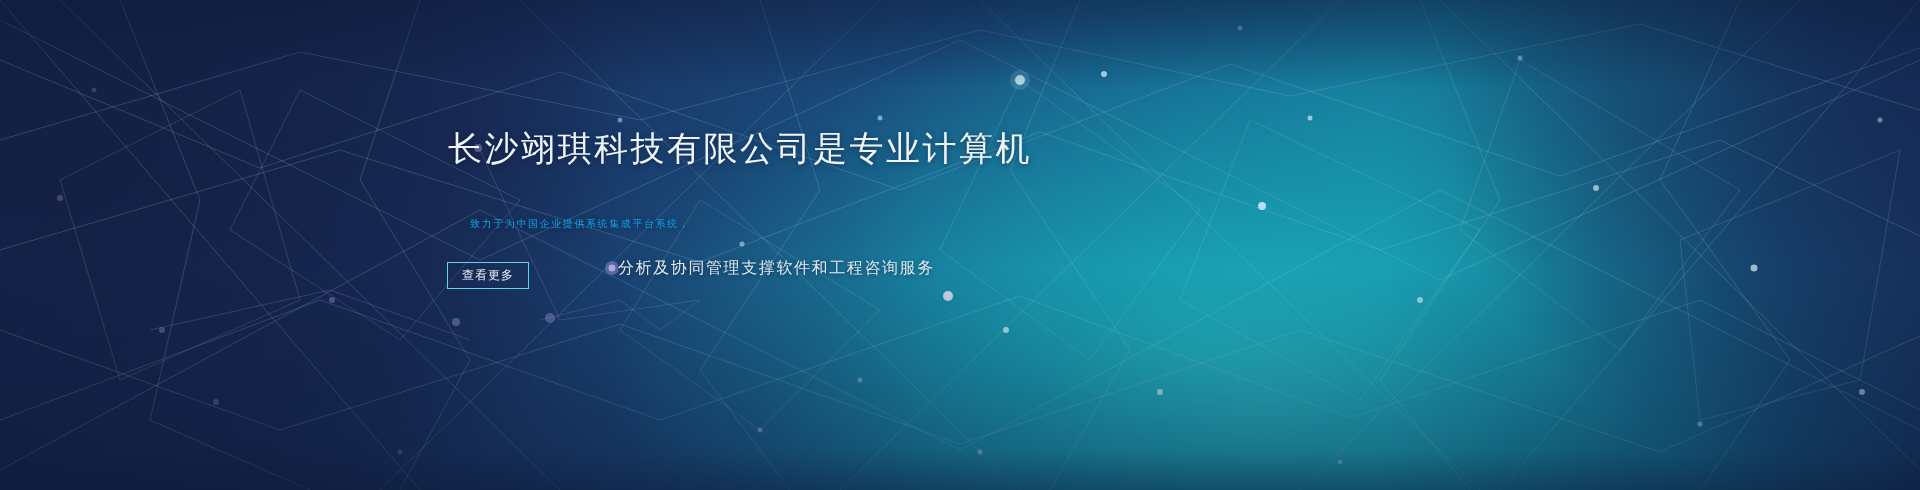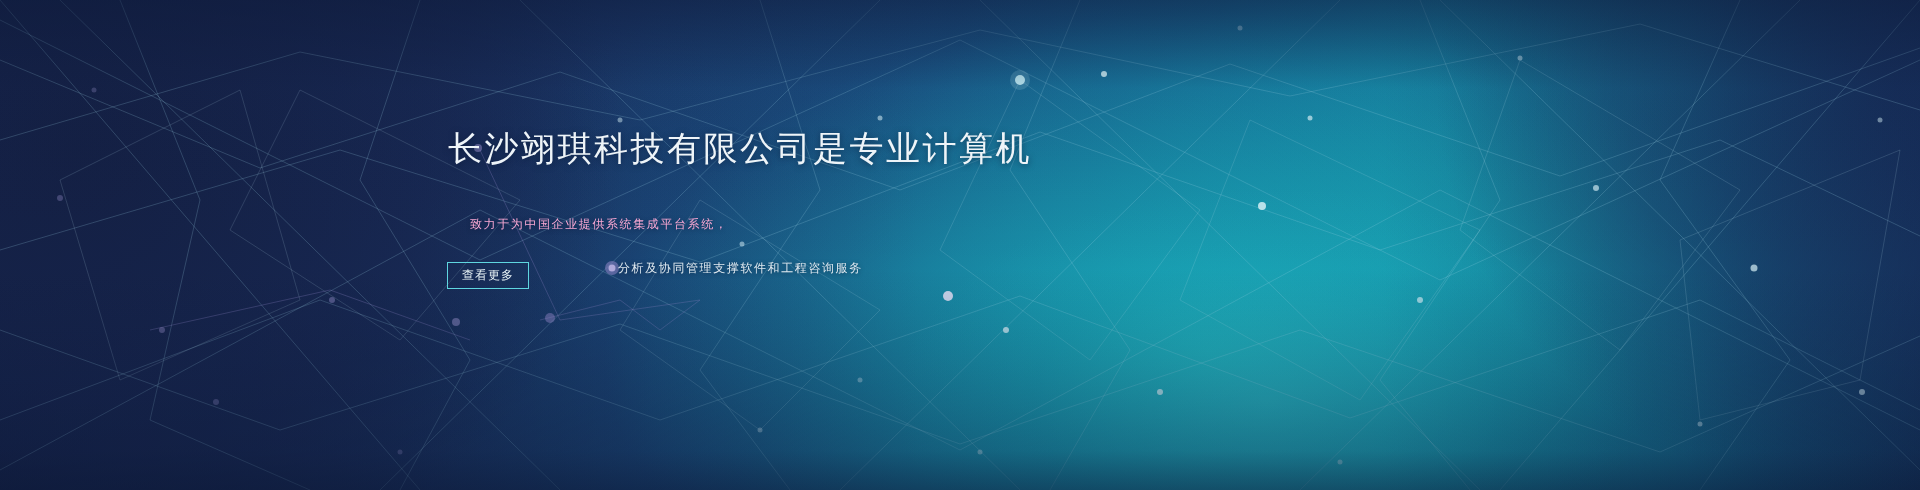--- a/index.html
+++ b/index.html
@@ -81,33 +81,33 @@
     font-weight: 400;
     text-shadow: 0 1px 6px rgba(8,20,45,0.55);
     white-space: nowrap;
   }
   .headline-line { display: block; }
 
   .subtitle-1 {
     position: absolute;
     left: 470px;
     top: 212px;
-    color: #f9a8d4;
-    font-size: 12px;
+    color: #0ea5e9;
+    font-size: 10px;
     letter-spacing: 1.6px;
     line-height: 24px;
     white-space: nowrap;
     text-shadow: 0 1px 4px rgba(8,20,45,0.5);
   }
   .subtitle-2 {
     position: absolute;
     left: 618px;
     top: 256px;
     color: #dfe9f0;
-    font-size: 12px;
+    font-size: 16px;
     letter-spacing: 1.6px;
     line-height: 24px;
     white-space: nowrap;
     text-shadow: 0 1px 4px rgba(8,20,45,0.5);
   }
 
   .more-button {
     position: absolute;
     left: 447px;
     top: 262px;

